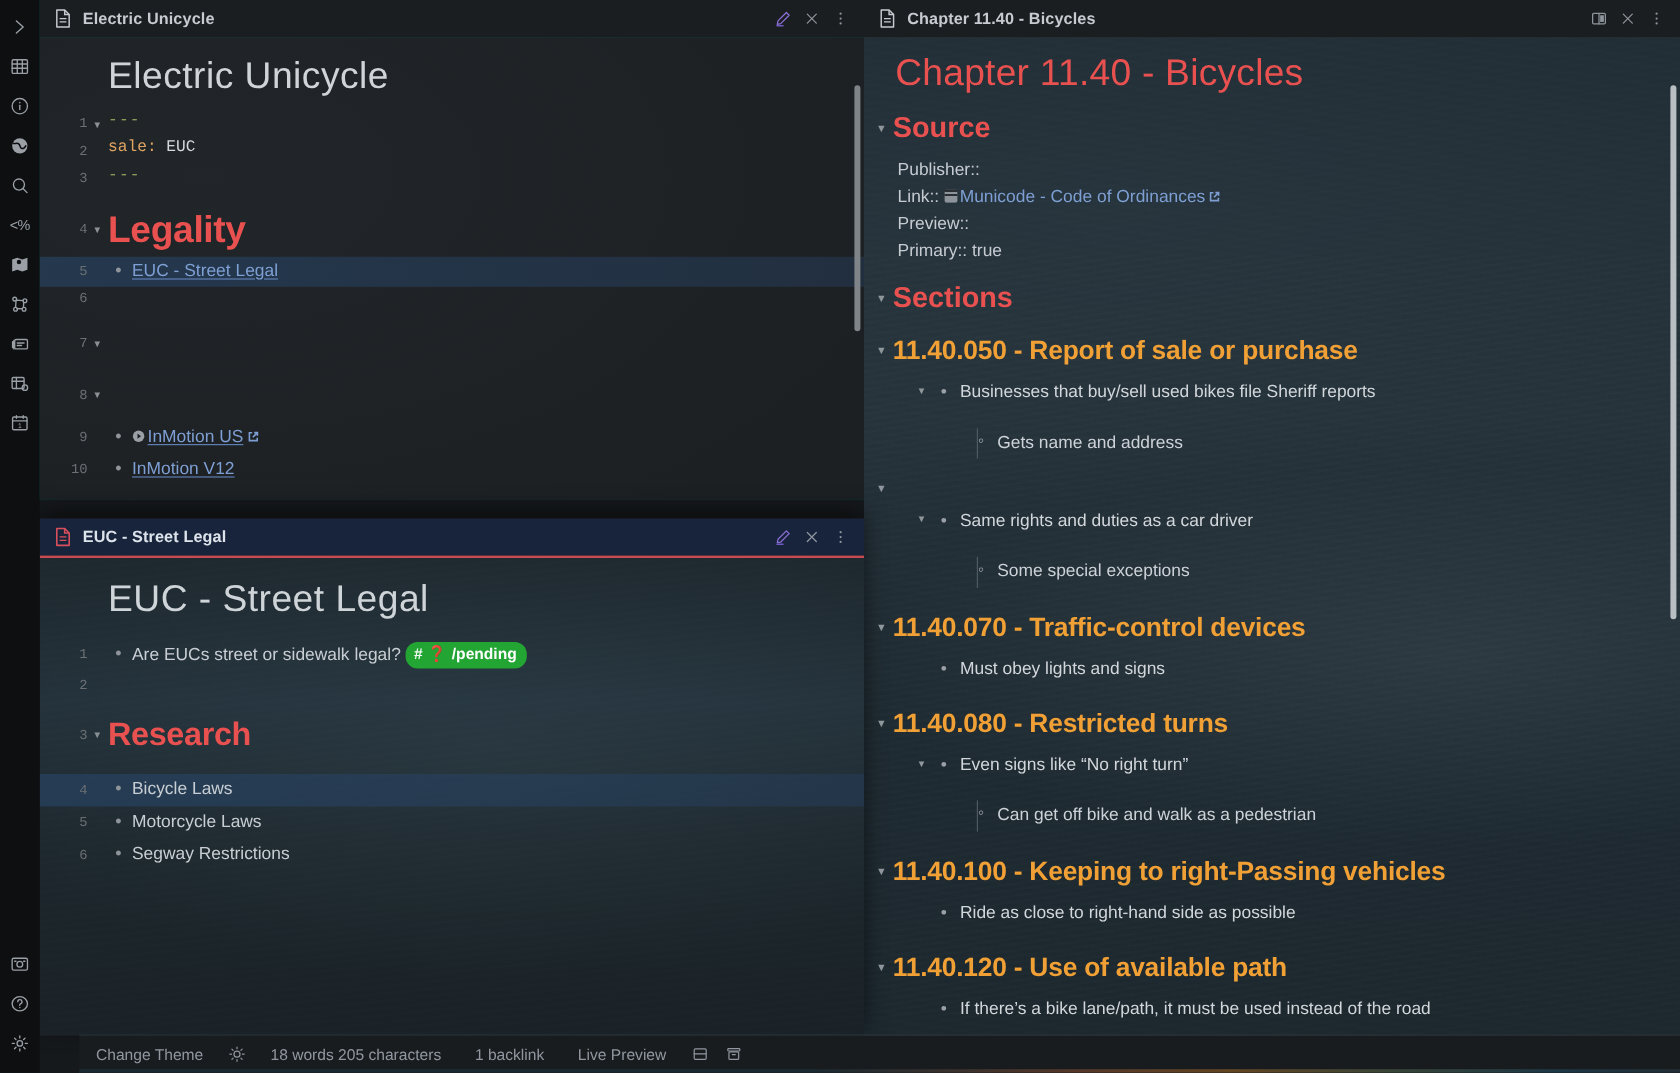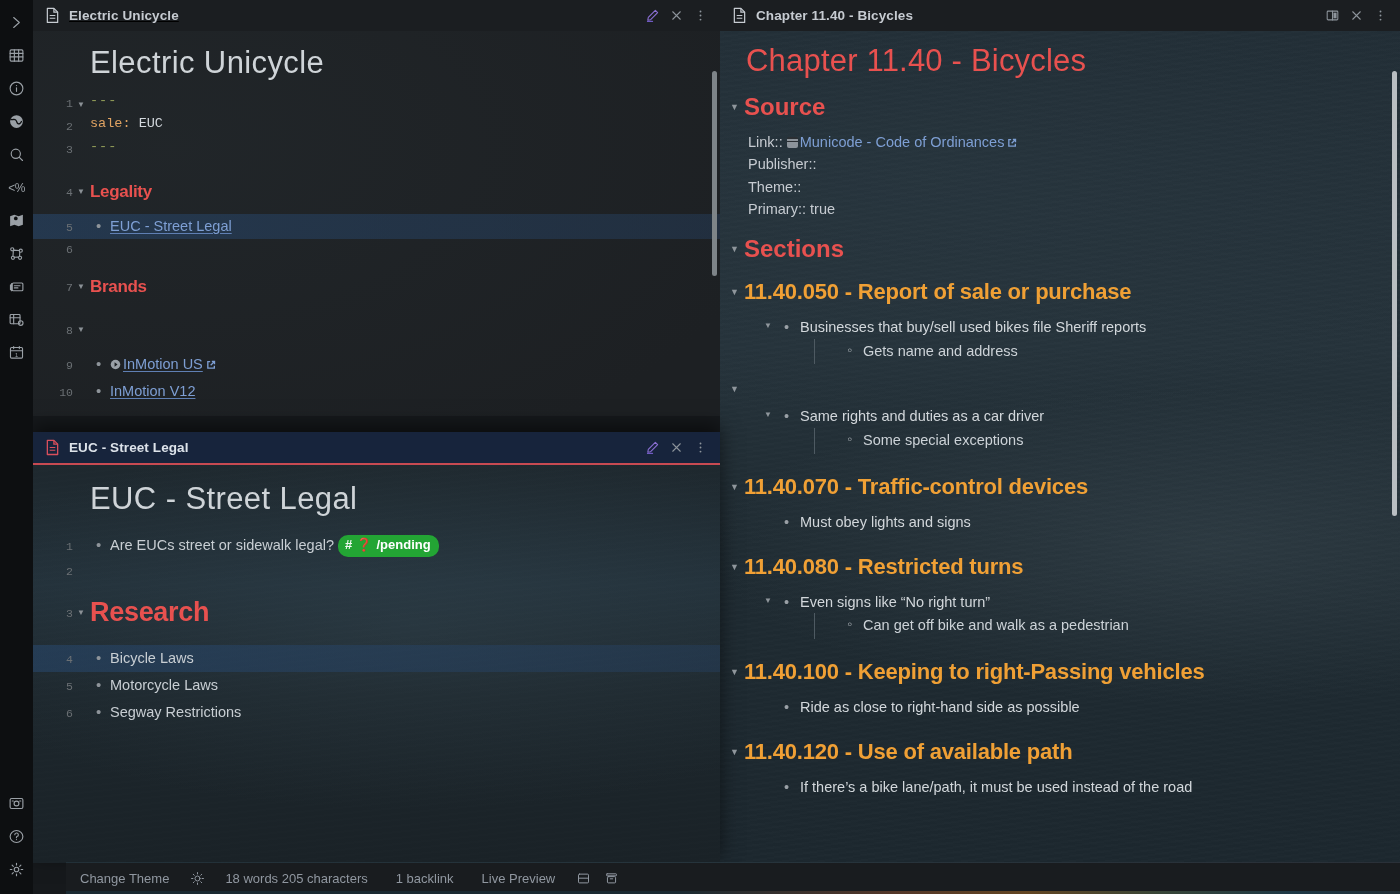--- a/index.html
+++ b/index.html
@@ -32,21 +32,21 @@
     letter-spacing: .1px; position: relative; z-index: 5;
   }
   .pane-header .file-ico { width: 15px; height: 17px; margin-right: 9px; flex: 0 0 auto; }
   .pane-header .ttl { flex: 1 1 auto; white-space: nowrap; overflow: hidden; text-overflow: ellipsis; }
   .hdr-btn { width: 24px; height: 24px; display: flex; align-items: center; justify-content: center; color: #8d949b; flex:0 0 auto;}
   .hdr-btn svg { width: 15px; height: 15px; fill: none; stroke: #8d949b; stroke-width: 1.7; stroke-linecap: round; stroke-linejoin: round; }
 
   
   #pane-euc {
     position: absolute; left: 0; top: 0; width: 687px; height: 416px;
-    background: #0f766e; overflow: hidden; text-decoration: underline;
+    background: #0f766e; overflow: hidden;
   }
   #pane-euc .body {
     position: absolute; top: 31px; left: 0; right: 0; bottom: 0;
     background:
       radial-gradient(900px 500px at 20% 30%, rgba(40,48,52,.35), transparent 70%),
       #1d2023;
     overflow: hidden;
   }
   .doc-title {
     font-size: 31px; font-weight: 300; color: #cfd4d8; letter-spacing: .4px;
@@ -62,21 +62,21 @@
     position: absolute; left: 44px; top: 50%; transform: translateY(-50%);
     color: #8b9196; font-size: 8px; line-height: 1;
   }
   .ed-content { margin-left: 57px; padding-right: 20px; flex: 1; }
 
   .mono { font-family: "Liberation Mono", monospace; font-size: 13.5px; }
   .yaml-dash { color: #95a05a; letter-spacing: 1px; }
   .yaml-key { color: #e0a362; }
   .yaml-val { color: #d4d9de; }
 
-  h1.md { color: #e8514f; font-size: 17px; font-weight: 800; letter-spacing: -.3px; line-height: 1.1; }
+  h1.md { color: #e8514f; font-size: 31px; font-weight: 800; letter-spacing: -.3px; line-height: 1.1; }
   h2.md { color: #f0a035; font-size: 21px; font-weight: 800; letter-spacing: -.2px; line-height: 1.1;
           text-decoration: underline; text-decoration-color: #e8514f; text-underline-offset: 3px; text-decoration-thickness: 1.5px; }
 
   .bul { position: relative; padding-left: 20px; color: #c8ced3; font-size: 14.5px; line-height: 1.45; }
   .bul::before { content: "•"; position: absolute; left: 6px; top: -1px; color: #8e949a; font-size: 15px; }
   .ilink { color: #7e9fd4; text-decoration: underline; text-decoration-color: #5f7fb3; text-underline-offset: 2px; }
   .row-hl { background: linear-gradient(90deg, rgba(40,72,110,.55), rgba(38,64,96,.45)); }
   .ext-ico { display:inline-block; width:10px; height:10px; margin-left:3px; vertical-align: -1px; }
   .ext-ico svg { width:10px; height:10px; stroke:#7e9fd4; fill:none; stroke-width:1.6; }
   .favico { display:inline-block; width:11px; height:11px; border-radius:2px; background:#8d949b; vertical-align:-1px; margin-right:2px;
@@ -108,21 +108,21 @@
   .ch-title { color: #e8514f; font-size: 31px; font-weight: 400; letter-spacing: .2px; margin-bottom: 14px; }
   .ch-h1 { color: #e8514f; font-size: 24px; font-weight: 800; display: flex; align-items: center; }
   .ch-h2 { color: #f0a035; font-size: 22px; font-weight: 800; display: flex; align-items: center; letter-spacing: -.2px; }
   .caret { color: #8f969c; font-size: 9px; width: 14px; flex: 0 0 14px; margin-left: -16px; }
   .meta { color: #c6cbd1; font-size: 14.5px; line-height: 1.55; }
   .meta .lnk { color: #7e9fd4; }
   .ul1 { list-style: none; margin: 10px 0 18px 36px; }
   .ul1 > li { position: relative; color: #d2d7db; font-size: 14.5px; line-height: 1.5; padding: 2px 0 2px 18px; }
   .ul1 > li::before { content: "•"; position: absolute; left: 2px; top: 2px; color: #9aa0a6; }
   .ul1 > li > .tgl { position: absolute; left: -18px; top: 5px; color: #8f969c; font-size: 8px; }
-  .ul2 { list-style: none; margin: 0 0 0 14px; border-left: 1px solid #4e5a62; padding-left: 32px; }
+  .ul2 { list-style: none; margin: 18px 0 0 14px; border-left: 1px solid #4e5a62; padding-left: 0; }
   .ul2 > li { position: relative; color: #ccd2d7; font-size: 14.5px; line-height: 1.5; padding: 2px 0 2px 16px; }
   .ul2 > li::before { content: "◦"; position: absolute; left: 0; top: 1px; color: #9aa0a6; }
   #ch-scroll { position:absolute; right:3px; top:40px; width:5px; height:445px; border-radius:3px; background:#b9bec2; z-index:4; }
 
   
   #pane-street {
     position: absolute; left: 0; top: 432px; width: 687px; height: 431px;
     background: #1d2023; overflow: hidden;
     box-shadow: 0 -6px 18px rgba(0,0,0,.55);
   }
@@ -336,21 +336,20 @@
         </div>
 
         <div class="ed-line" style="min-height:26px;">
           <span class="gutter">6</span>
           <span class="ed-content"></span>
         </div>
 
         <div class="ed-line" style="min-height:44px;align-items:center;">
           <span class="gutter" style="padding-top:0;top:50%;transform:translateY(-50%);position:absolute;">7</span>
           <span class="fold">▼</span>
-          <h1 class="md ed-content">Brands</h1>
         </div>
 
         <div class="ed-line" style="min-height:42px;align-items:center;">
           <span class="gutter" style="padding-top:0;top:50%;transform:translateY(-50%);position:absolute;">8</span>
           <span class="fold">▼</span>
         </div>
 
         <div class="ed-line" style="min-height:27px;align-items:center;">
           <span class="gutter" style="padding-top:0;top:50%;transform:translateY(-50%);position:absolute;">9</span>
           <span class="ed-content bul">
@@ -417,30 +416,30 @@
       <div class="body">
         <div id="ch-inner">
           <div class="ch-title">Chapter 11.40 - Bicycles</div>
 
           <div class="ch-h1" style="margin-bottom:10px;">
             <span class="caret">▼</span>
             <span>Source</span>
           </div>
 
           <div class="meta" style="margin:0 0 14px 2px;">
+            <div><span>Publisher::</span></div>
             <div>
               <span>Link::</span>
               <span class="favico"></span><a class="lnk">Municode - Code of Ordinances</a><span class="ext-ico"><svg viewBox="0 0 12 12">
                     <path d="M5 2H2.2v7.8H10V7"></path>
                     <path d="M7 1.8h3.2V5"></path>
                     <path d="M10.2 1.8L5.6 6.4"></path>
                   </svg></span>
             </div>
-            <div><span>Publisher::</span></div>
-            <div><span>Theme::</span></div>
+            <div><span>Preview::</span></div>
             <div><span>Primary::</span> <span>true</span></div>
           </div>
 
           <div class="ch-h1" style="margin-bottom:16px;">
             <span class="caret">▼</span>
             <span>Sections</span>
           </div>
 
           <div class="ch-h2">
             <span class="caret">▼</span>

